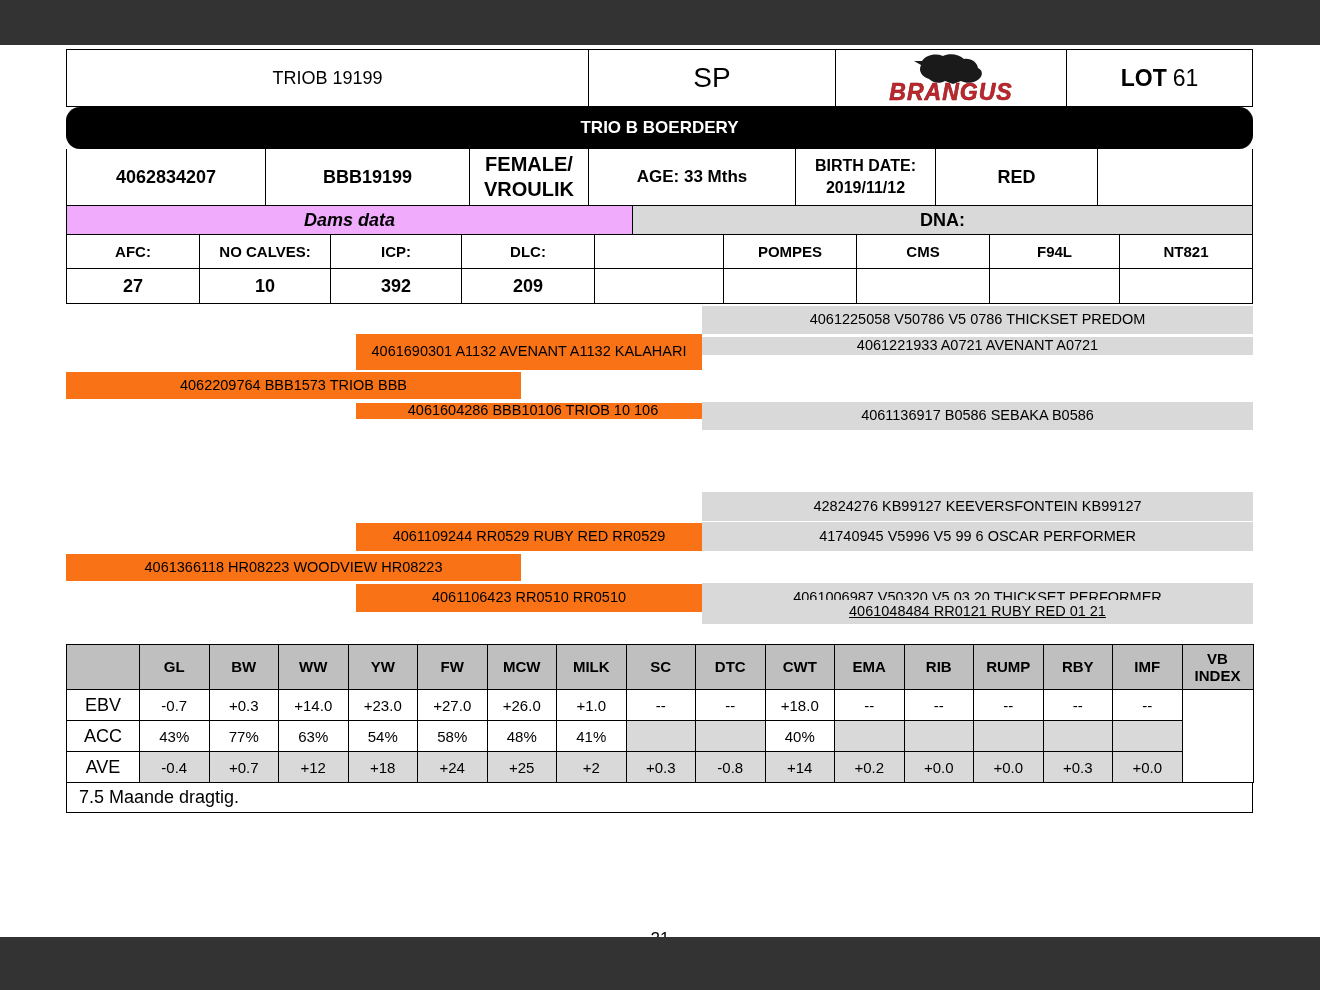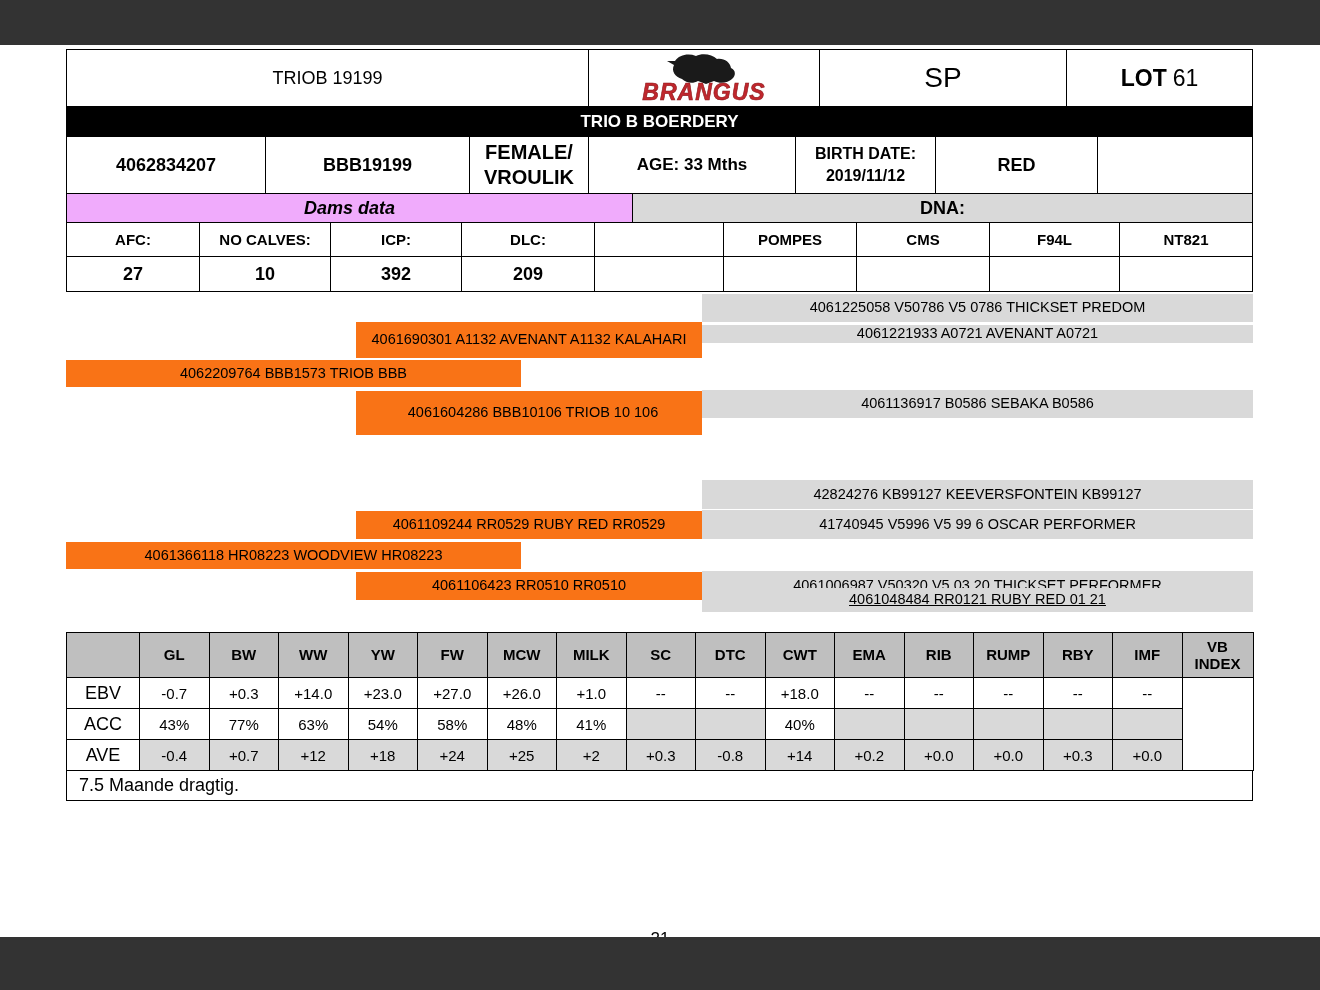--- a/index.html
+++ b/index.html
@@ -28,24 +28,24 @@
   .bold { font-weight: bold; }
 
   
   .header-row { height: 58px; }
   .c-animal { width: 522px; font-size: 18px; }
   .c-logo   { width: 231px; }
   .c-sp     { width: 247px; font-size: 28px; }
   .c-lot    { width: 186px; font-size: 23px; flex-direction: row; gap: 6px; }
 
   .title-bar {
-    width: 1187px; height: 30px; background: #000;
+    width: 1187px; height: 42px; background: #000;
     color: #fff; font-weight: bold; font-size: 17px;
     display: flex; align-items: center; justify-content: center;
-    border-left: 1px solid #000; border-right: 1px solid #000;
+    border-left: 1px solid #000; border-right: 1px solid #000; border-radius: 14px;
   }
 
   
   .info-row { height: 57px; font-weight: bold; font-size: 18px; }
   .c-reg    { width: 199px; }
   .c-tattoo { width: 204px; }
   .c-sex    { width: 119px; font-size: 20px; line-height: 1.25; }
   .c-age    { width: 207px; font-size: 17px; }
   .c-birth  { width: 140px; font-size: 16px; line-height: 1.35; }
   .c-colour { width: 162px; }
@@ -101,27 +101,27 @@
 </style>
 </head>
 <body>
 
 <div class="top-bar"></div>
 
 <div class="content">
 
   <div class="row topline header-row">
     <div class="cell c-animal">TRIOB 19199</div>
+    <div class="cell c-sp">SP</div>
     <div class="cell c-logo">
       <svg width="170" height="52" viewBox="0 0 170 52">
         <path d="M63 27 C56 25 52 19 55 13 L48 9 L56 9 C60 3 69 1 77 4 C83 1 93 2 98 7 C105 6 111 10 112 16 C117 18 117 24 113 27 C109 31 101 32 95 29 L87 32 L79 29 C74 32 67 31 63 27 Z" fill="#1a1a1a"></path>
         <text x="85" y="48" text-anchor="middle" font-size="23" font-weight="bold" font-style="italic" fill="#c0272d" stroke="#8a1518" stroke-width="0.6" letter-spacing="1">BRANGUS</text>
       </svg>
     </div>
-    <div class="cell c-sp">SP</div>
     <div class="cell c-lot">
       <span class="bold">LOT</span>
       <span>61</span>
     </div>
   </div>
 
   <div class="title-bar">TRIO B BOERDERY</div>
 
   <div class="row info-row">
     <div class="cell c-reg">4062834207</div>
@@ -167,21 +167,21 @@
     <div class="cell wH"></div>
     <div class="cell wI"></div>
   </div>
 
   <div class="pedigree">
     <div class="pbox gen3 light" style="top:2px;   height:28px;">4061225058 V50786 V5 0786 THICKSET PREDOM</div>
     <div class="pbox gen2 mid" style="top:30px;  height:36px;">4061690301 A1132 AVENANT A1132 KALAHARI</div>
     <div class="pbox gen3 light" style="top:33px;  height:18px;">4061221933 A0721 AVENANT A0721</div>
     <div class="pbox gen1 mid" style="top:68px;  height:27px;">4062209764 BBB1573 TRIOB BBB</div>
     <div class="pbox gen3 light" style="top:98px;  height:28px;">4061136917 B0586 SEBAKA B0586</div>
-    <div class="pbox gen2 mid" style="top:99px;  height:44px;padding-left:8px;">4061604286 BBB10106 TRIOB 10 106</div>
+    <div class="pbox gen2 mid" style="top:99px;  height:16px;padding-left:8px;">4061604286 BBB10106 TRIOB 10 106</div>
 
     <div class="pbox gen3 light" style="top:188px; height:29px;">42824276 KB99127 KEEVERSFONTEIN KB99127</div>
     <div class="pbox gen3 light" style="top:218px; height:29px;">41740945 V5996 V5 99 6 OSCAR PERFORMER</div>
     <div class="pbox gen2 mid" style="top:219px; height:28px;">4061109244 RR0529 RUBY RED RR0529</div>
     <div class="pbox gen1 mid" style="top:250px; height:27px;">4061366118 HR08223 WOODVIEW HR08223</div>
     <div class="pbox gen3 light" style="top:279px; height:29px;">4061006987 V50320 V5 03 20 THICKSET PERFORMER</div>
     <div class="pbox gen2 mid" style="top:280px; height:28px;">4061106423 RR0510 RR0510</div>
     <div class="pbox gen3 light" style="top:296px; height:24px;text-decoration:underline;">4061048484 RR0121 RUBY RED 01 21</div>
   </div>
 

